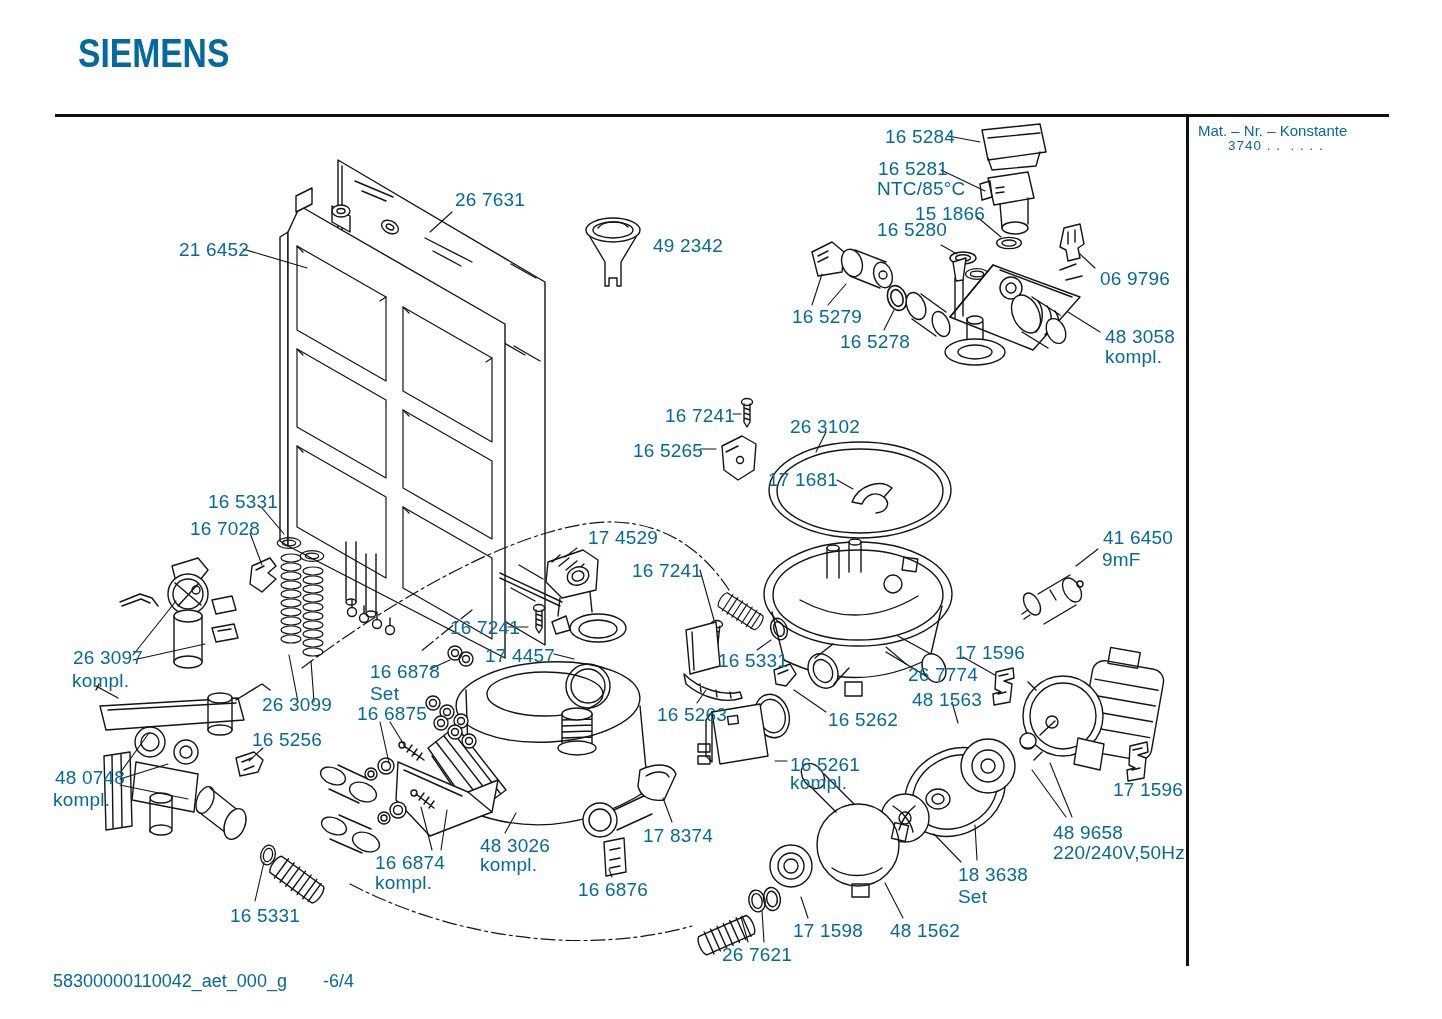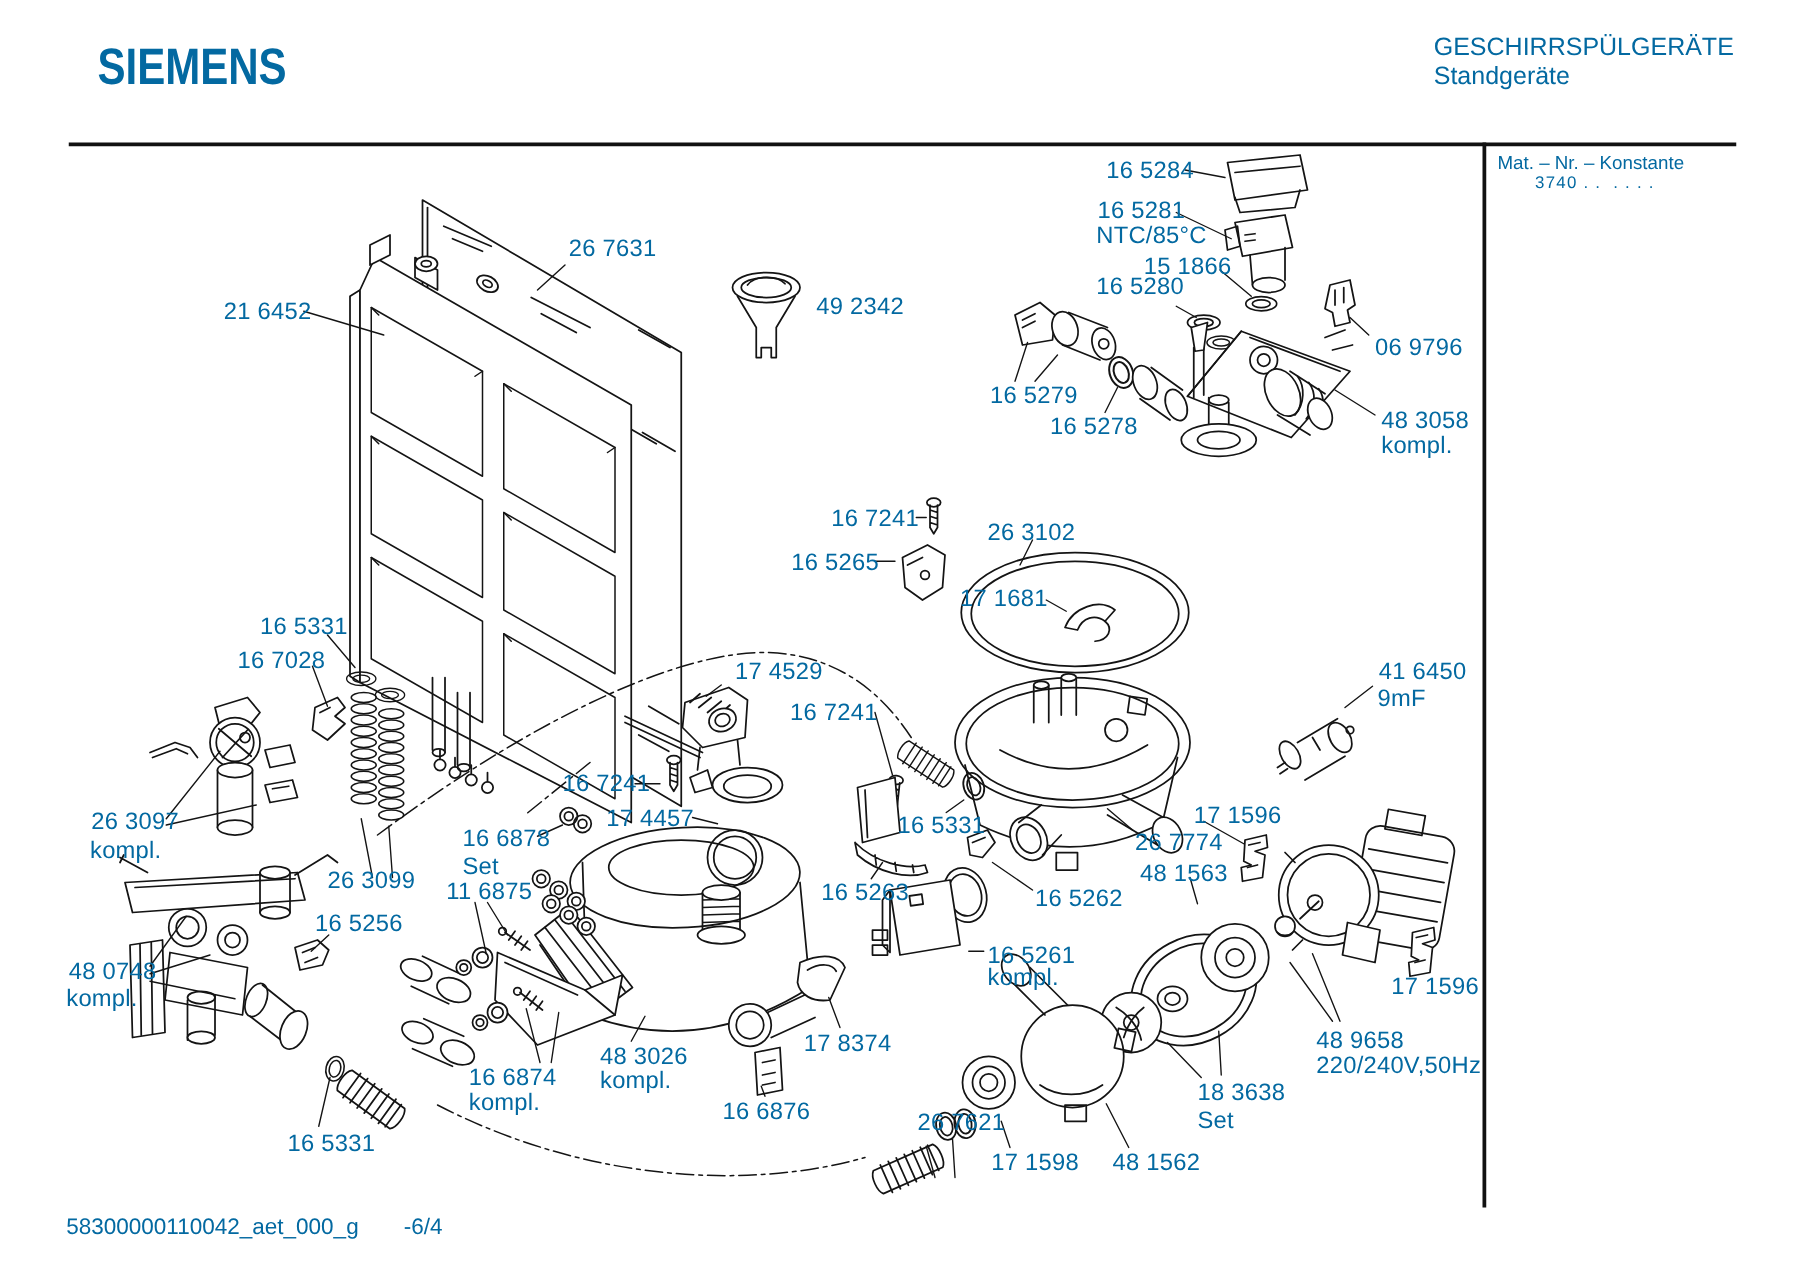--- a/index.html
+++ b/index.html
@@ -18,21 +18,20 @@
   .part-label{position:absolute;font-size:19px;line-height:20px;white-space:pre;letter-spacing:.2px;}
   svg.art{position:absolute;left:0;top:0;}
   svg.art *{vector-effect:none;}
 </style>
 </head>
 <body>
 
 <div class="page">
 
   <div class="brand">SIEMENS</div>
-  <div class="category"><span>GESCHIRRSPÜLGERÄTE</span><br><span>Standgeräte</span></div>
 
   <div class="rule-h"></div>
   <div class="rule-v"></div>
   <div class="info1">Mat. – Nr. – Konstante</div>
   <div class="info2">3740 . .  . . . .</div>
 
   <svg class="art" width="1442" height="1019" viewBox="0 0 1442 1019" fill="none" stroke="#141414" stroke-width="1.4" stroke-linecap="round" stroke-linejoin="round">
     <defs>
       <g id="screw">
         <ellipse cx="0" cy="0" rx="5.5" ry="3.5"></ellipse>
@@ -458,21 +457,21 @@
       <div class="part-label" style="left: 208px; top: 492px;">16 5331</div>
       <div class="part-label" style="left: 190px; top: 519px;">16 7028</div>
       <div class="part-label" style="left: 588px; top: 528px;">17 4529</div>
       <div class="part-label" style="left: 632px; top: 561px;">16 7241</div>
       <div class="part-label" style="left: 1103px; top: 528px;">41 6450</div>
       <div class="part-label" style="left: 1102px; top: 550px;">9mF</div>
       <div class="part-label" style="left: 450px; top: 618px;">16 7241</div>
       <div class="part-label" style="left: 485px; top: 646px;">17 4457</div>
       <div class="part-label" style="left: 370px; top: 662px;">16 6878</div>
       <div class="part-label" style="left: 370px; top: 684px;">Set</div>
-      <div class="part-label" style="left: 357px; top: 704px;">11 6875</div>
+      <div class="part-label" style="left: 357px; top: 704px;">16 6875</div>
       <div class="part-label" style="left: 73px; top: 648px;">26 3097</div>
       <div class="part-label" style="left: 72px; top: 671px;">kompl.</div>
       <div class="part-label" style="left: 262px; top: 695px;">26 3099</div>
       <div class="part-label" style="left: 252px; top: 730px;">16 5256</div>
       <div class="part-label" style="left: 55px; top: 768px;">48 0748</div>
       <div class="part-label" style="left: 53px; top: 790px;">kompl.</div>
       <div class="part-label" style="left: 718px; top: 651px;">16 5331</div>
       <div class="part-label" style="left: 657px; top: 705px;">16 5263</div>
       <div class="part-label" style="left: 828px; top: 710px;">16 5262</div>
       <div class="part-label" style="left: 790px; top: 755px;">16 5261</div>
@@ -483,21 +482,21 @@
       <div class="part-label" style="left: 1113px; top: 780px;">17 1596</div>
       <div class="part-label" style="left: 1053px; top: 823px;">48 9658</div>
       <div class="part-label" style="left: 1053px; top: 843px;">220/240V,50Hz</div>
       <div class="part-label" style="left: 480px; top: 836px;">48 3026</div>
       <div class="part-label" style="left: 480px; top: 855px;">kompl.</div>
       <div class="part-label" style="left: 643px; top: 826px;">17 8374</div>
       <div class="part-label" style="left: 375px; top: 853px;">16 6874</div>
       <div class="part-label" style="left: 375px; top: 873px;">kompl.</div>
       <div class="part-label" style="left: 578px; top: 880px;">16 6876</div>
       <div class="part-label" style="left: 230px; top: 906px;">16 5331</div>
-      <div class="part-label" style="left: 722px; top: 889px; margin-left: 12px;">26 7621</div>
+      <div class="part-label" style="left: 722px; top: 945px;">26 7621</div>
       <div class="part-label" style="left: 793px; top: 921px;">17 1598</div>
       <div class="part-label" style="left: 890px; top: 921px;">48 1562</div>
       <div class="part-label" style="left: 958px; top: 865px;">18 3638</div>
       <div class="part-label" style="left: 958px; top: 887px;">Set</div>
     </div>
 
   <div class="footer"><span>58300000110042_aet_000_g</span><span class="pg">-6/4</span></div>
 </div>
 
 </body></html>

